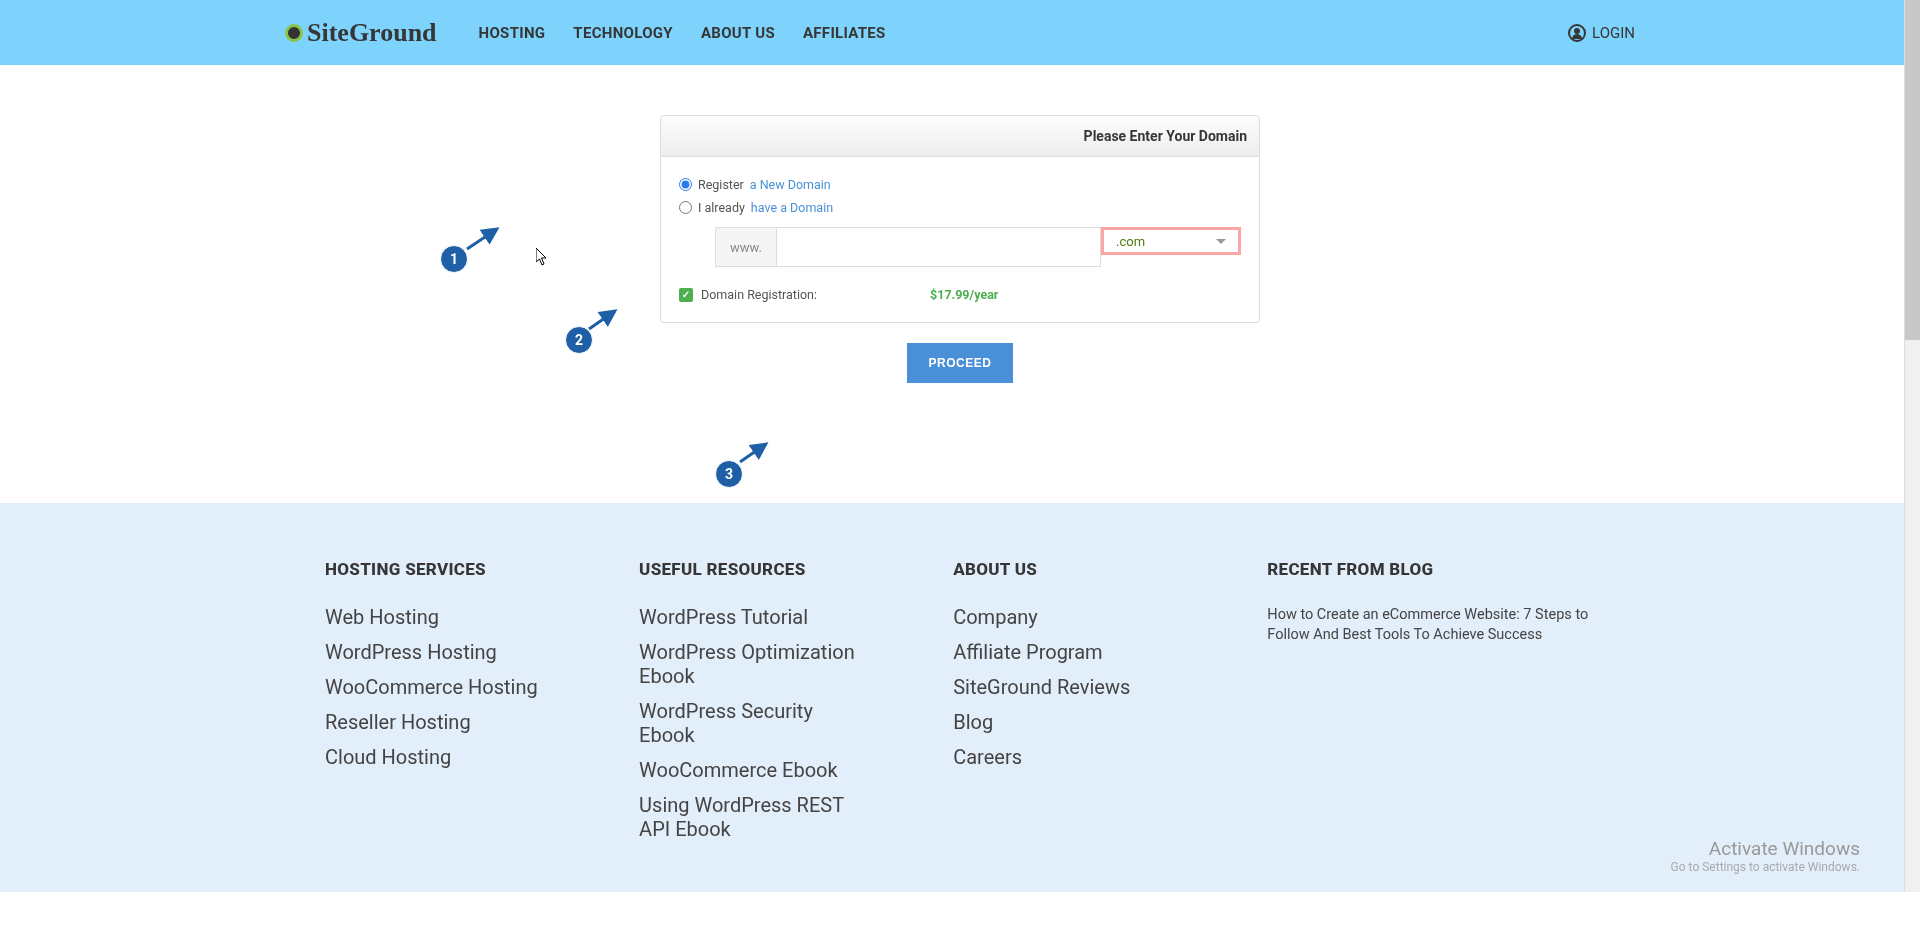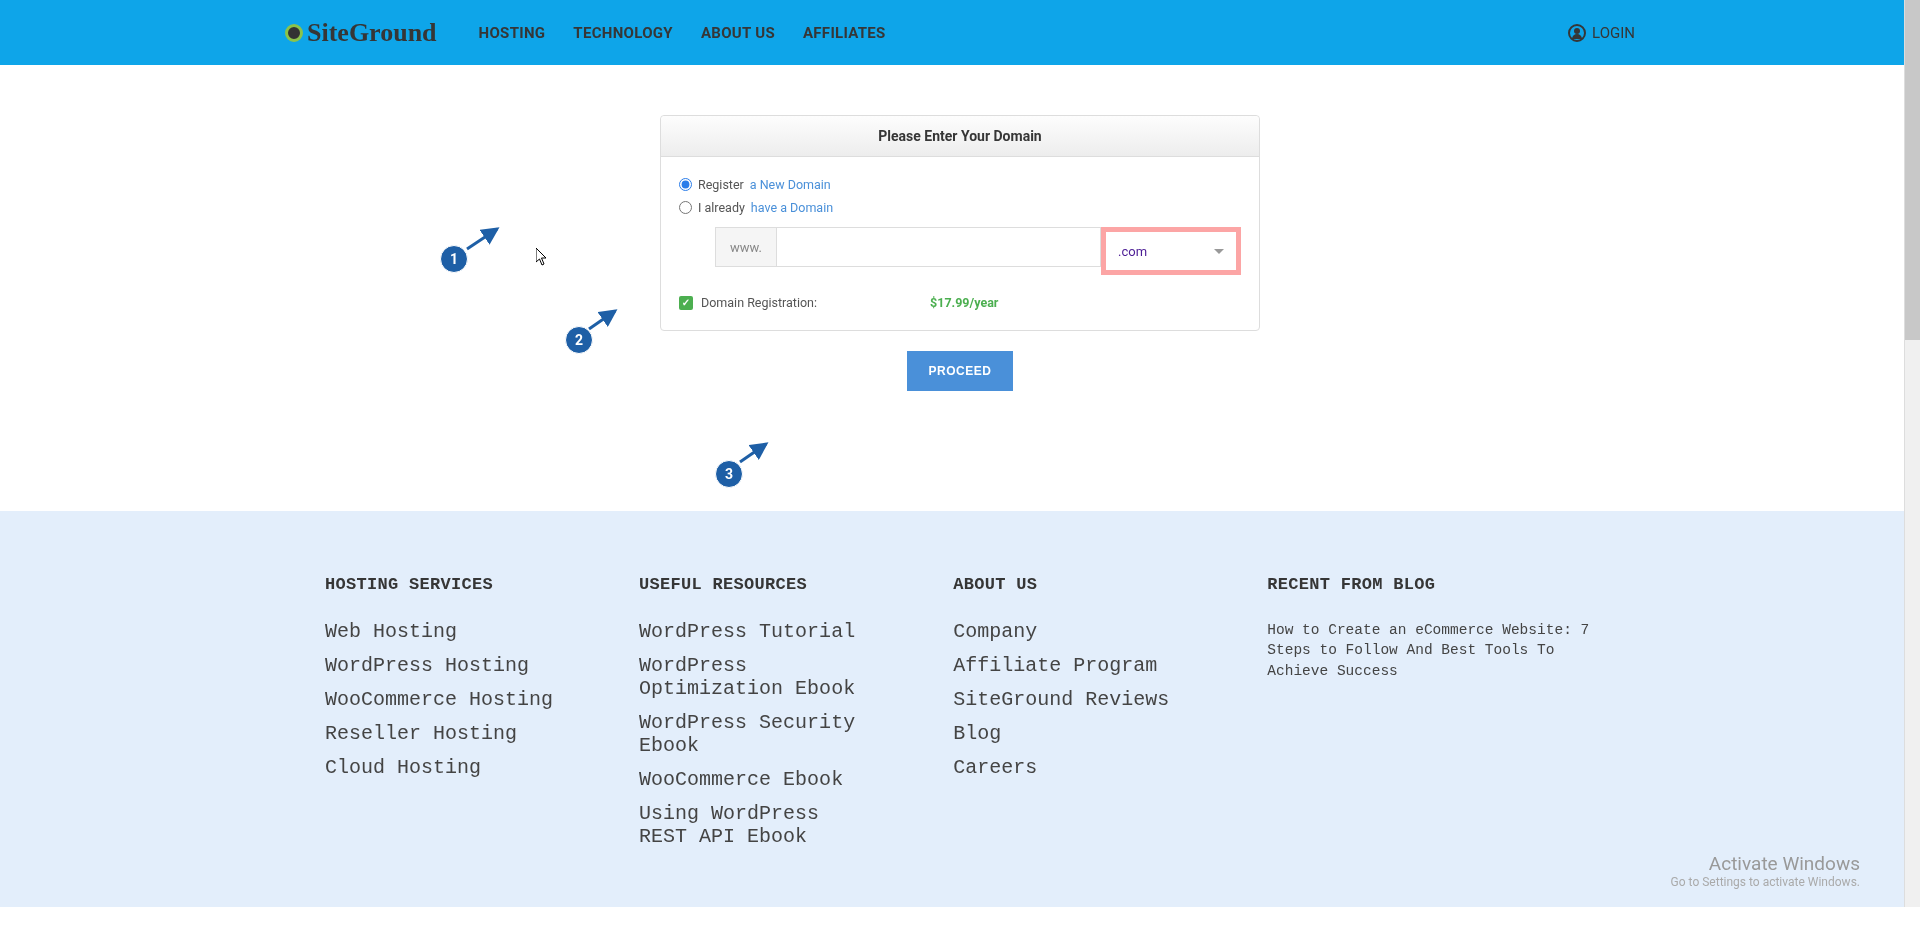--- a/index.html
+++ b/index.html
@@ -1,56 +1,56 @@
 <!DOCTYPE html>
 <html><head>
 <meta charset="utf-8">
 <style>
 * { margin: 0; padding: 0; box-sizing: border-box; }
 body { font-family: -apple-system, BlinkMacSystemFont, "Segoe UI", Roboto, Arial, sans-serif; background: #fff; color: #333; width: 1920px; position: relative; }
-.header { background: #0ea5e9; height: 65px; display: flex; align-items: center; padding: 0 40px; }
+.header { background: #7dd3fc; height: 65px; display: flex; align-items: center; padding: 0 40px; }
 .header-inner { width: 100%; max-width: 1350px; margin: 0 auto; display: flex; align-items: center; justify-content: space-between; }
 .logo-nav { display: flex; align-items: center; gap: 30px; }
 .logo { display: flex; align-items: center; font-family: cursive; }
 .logo-icon { width: 18px; height: 18px; border-radius: 50%; border: 3px solid #8bc34a; background: #333; margin-right: 4px; position: relative; }
 .logo-text { font-size: 26px; font-weight: 700; color: #363636; font-family: "Comic Sans MS", cursive; }
 .nav { display: flex; gap: 28px; margin-left: 12px; }
 .nav a { font-size: 15px; font-weight: 700; color: #363636; text-decoration: none; letter-spacing: 0.3px; }
 .login { display: flex; align-items: center; gap: 6px; font-size: 15px; font-weight: 400; color: #363636; cursor: pointer; }
 .login-icon { width: 18px; height: 18px; border: 2px solid #363636; border-radius: 50%; position: relative; display: inline-flex; align-items: center; justify-content: center; }
 .login-icon::before { content: ''; width: 6px; height: 6px; border-radius: 50%; background: #363636; position: absolute; top: 2px; }
 .login-icon::after { content: ''; width: 10px; height: 5px; border-radius: 5px 5px 0 0; background: #363636; position: absolute; bottom: 1px; }
 .main { background: #fff; padding: 50px 0 120px; }
 .container { max-width: 1080px; margin: 0 auto; padding: 0 40px; }
 .steps { display: flex; justify-content: center; gap: 40px; margin-bottom: 30px; padding: 0 40px; }
 .step { width: 190px; font-size: 14px; font-weight: 700; color: #bbb; padding-bottom: 12px; border-bottom: 1px solid #ccc; }
 .step.active { color: #363636; border-bottom: 2px solid #363636; }
 .panel { border: 1px solid #ddd; border-radius: 4px; background: #fff; width: 600px; margin: 0 auto; }
-.panel-header { background: linear-gradient(#fdfdfd, #ededed); border-bottom: 1px solid #ddd; border-radius: 4px 4px 0 0; padding: 12px; text-align: center; font-size: 14px; font-weight: 700; color: #363636; }
+.panel-header { background: linear-gradient(#fdfdfd, #ededed); border-bottom: 1px solid #ddd; border-radius: 4px 4px 0 0; padding: 12px; text-align: right; font-size: 14px; font-weight: 700; color: #363636; }
 .panel-body { padding: 20px 18px; }
 .radio-row { display: flex; align-items: center; gap: 6px; font-size: 12.5px; margin-bottom: 8px; }
 .radio-row input[type=radio] { margin: 0; accent-color: #2b7de9; }
 .radio-row .plain { color: #555; }
 .radio-row .link { color: #4a90d9; }
 .domain-row { display: flex; margin-top: 12px; margin-bottom: 20px; padding-left: 36px; }
 .www-box { width: 62px; background: #f5f5f5; border: 1px solid #ddd; display: flex; align-items: center; justify-content: center; font-size: 13px; color: #888; height: 40px; }
 .domain-input { flex: 1; border: 1px solid #ddd; height: 40px; padding: 0 10px; font-size: 13px; border-left: none; }
-.tld-select { width: 140px; border: 5px solid #fca5a5; height: 48px; padding: 0 12px; font-size: 13px; color: #4c1d95; display: flex; align-items: center; justify-content: space-between; cursor: pointer; }
+.tld-select { width: 140px; border: 3px solid #fca5a5; height: 28px; padding: 0 12px; font-size: 13px; color: #4d7c0f; display: flex; align-items: center; justify-content: space-between; cursor: pointer; }
 .tld-select .chev { border-left: 5px solid transparent; border-right: 5px solid transparent; border-top: 5px solid #999; width: 0; height: 0; }
 .price-row { display: flex; align-items: center; gap: 8px; font-size: 12.5px; }
 .checkbox { width: 14px; height: 14px; background: #4caf50; border-radius: 2px; display: inline-flex; align-items: center; justify-content: center; color: #fff; font-size: 10px; font-weight: bold; }
 .price-row .label { color: #555; }
 .price-row .price { color: #4caf50; font-weight: 700; margin-left: 105px; }
 .proceed { display: block; margin: 20px auto 0; background: #4a90d9; color: #fff; border: none; padding: 13px 22px; font-size: 12px; font-weight: 700; letter-spacing: 0.5px; cursor: pointer; }
 .annotation { position: absolute; background: #1e5fa6; color: #fff; width: 28px; height: 28px; border-radius: 50%; display: flex; align-items: center; justify-content: center; font-size: 14px; font-weight: 700; z-index: 10; border: 1px solid #fff; }
 .arrow { position: absolute; z-index: 9; }
 .arrow svg { display: block; }
 .cursor { position: absolute; z-index: 11; width: 14px; height: 20px; }
 .footer { background: #e3eefb; padding: 56px 0 40px; }
-.footer-inner { max-width: 1350px; margin: 8px auto; display: flex; gap: 80px; padding: 0 40px; font-family: Liberation Mono, monospace; }
+.footer-inner { max-width: 1350px; margin: 0 auto; display: flex; gap: 80px; padding: 0 40px; }
 .footer-col { flex: 1; }
 .footer-col.wide { flex: 1.4; }
 .footer-col h3 { font-size: 17px; font-weight: 800; color: #363636; margin-bottom: 26px; letter-spacing: 0.3px; }
 .footer-col ul { list-style: none; }
 .footer-col li { font-size: 20px; color: #444; margin-bottom: 11px; cursor: pointer; }
 .blog-item .title { font-size: 14.5px; color: #444; line-height: 1.4; margin-bottom: 8px; }
 .blog-item .meta { display: flex; justify-content: space-between; font-size: 14px; color: #555; margin-bottom: 18px; }
 .blog-item .meta .readmore { color: #555; cursor: pointer; }
 .watermark { position: absolute; right: 60px; bottom: 0; color: #888; text-align: right; pointer-events: none; }
 .watermark .t1 { font-size: 19px; color: #999; }

